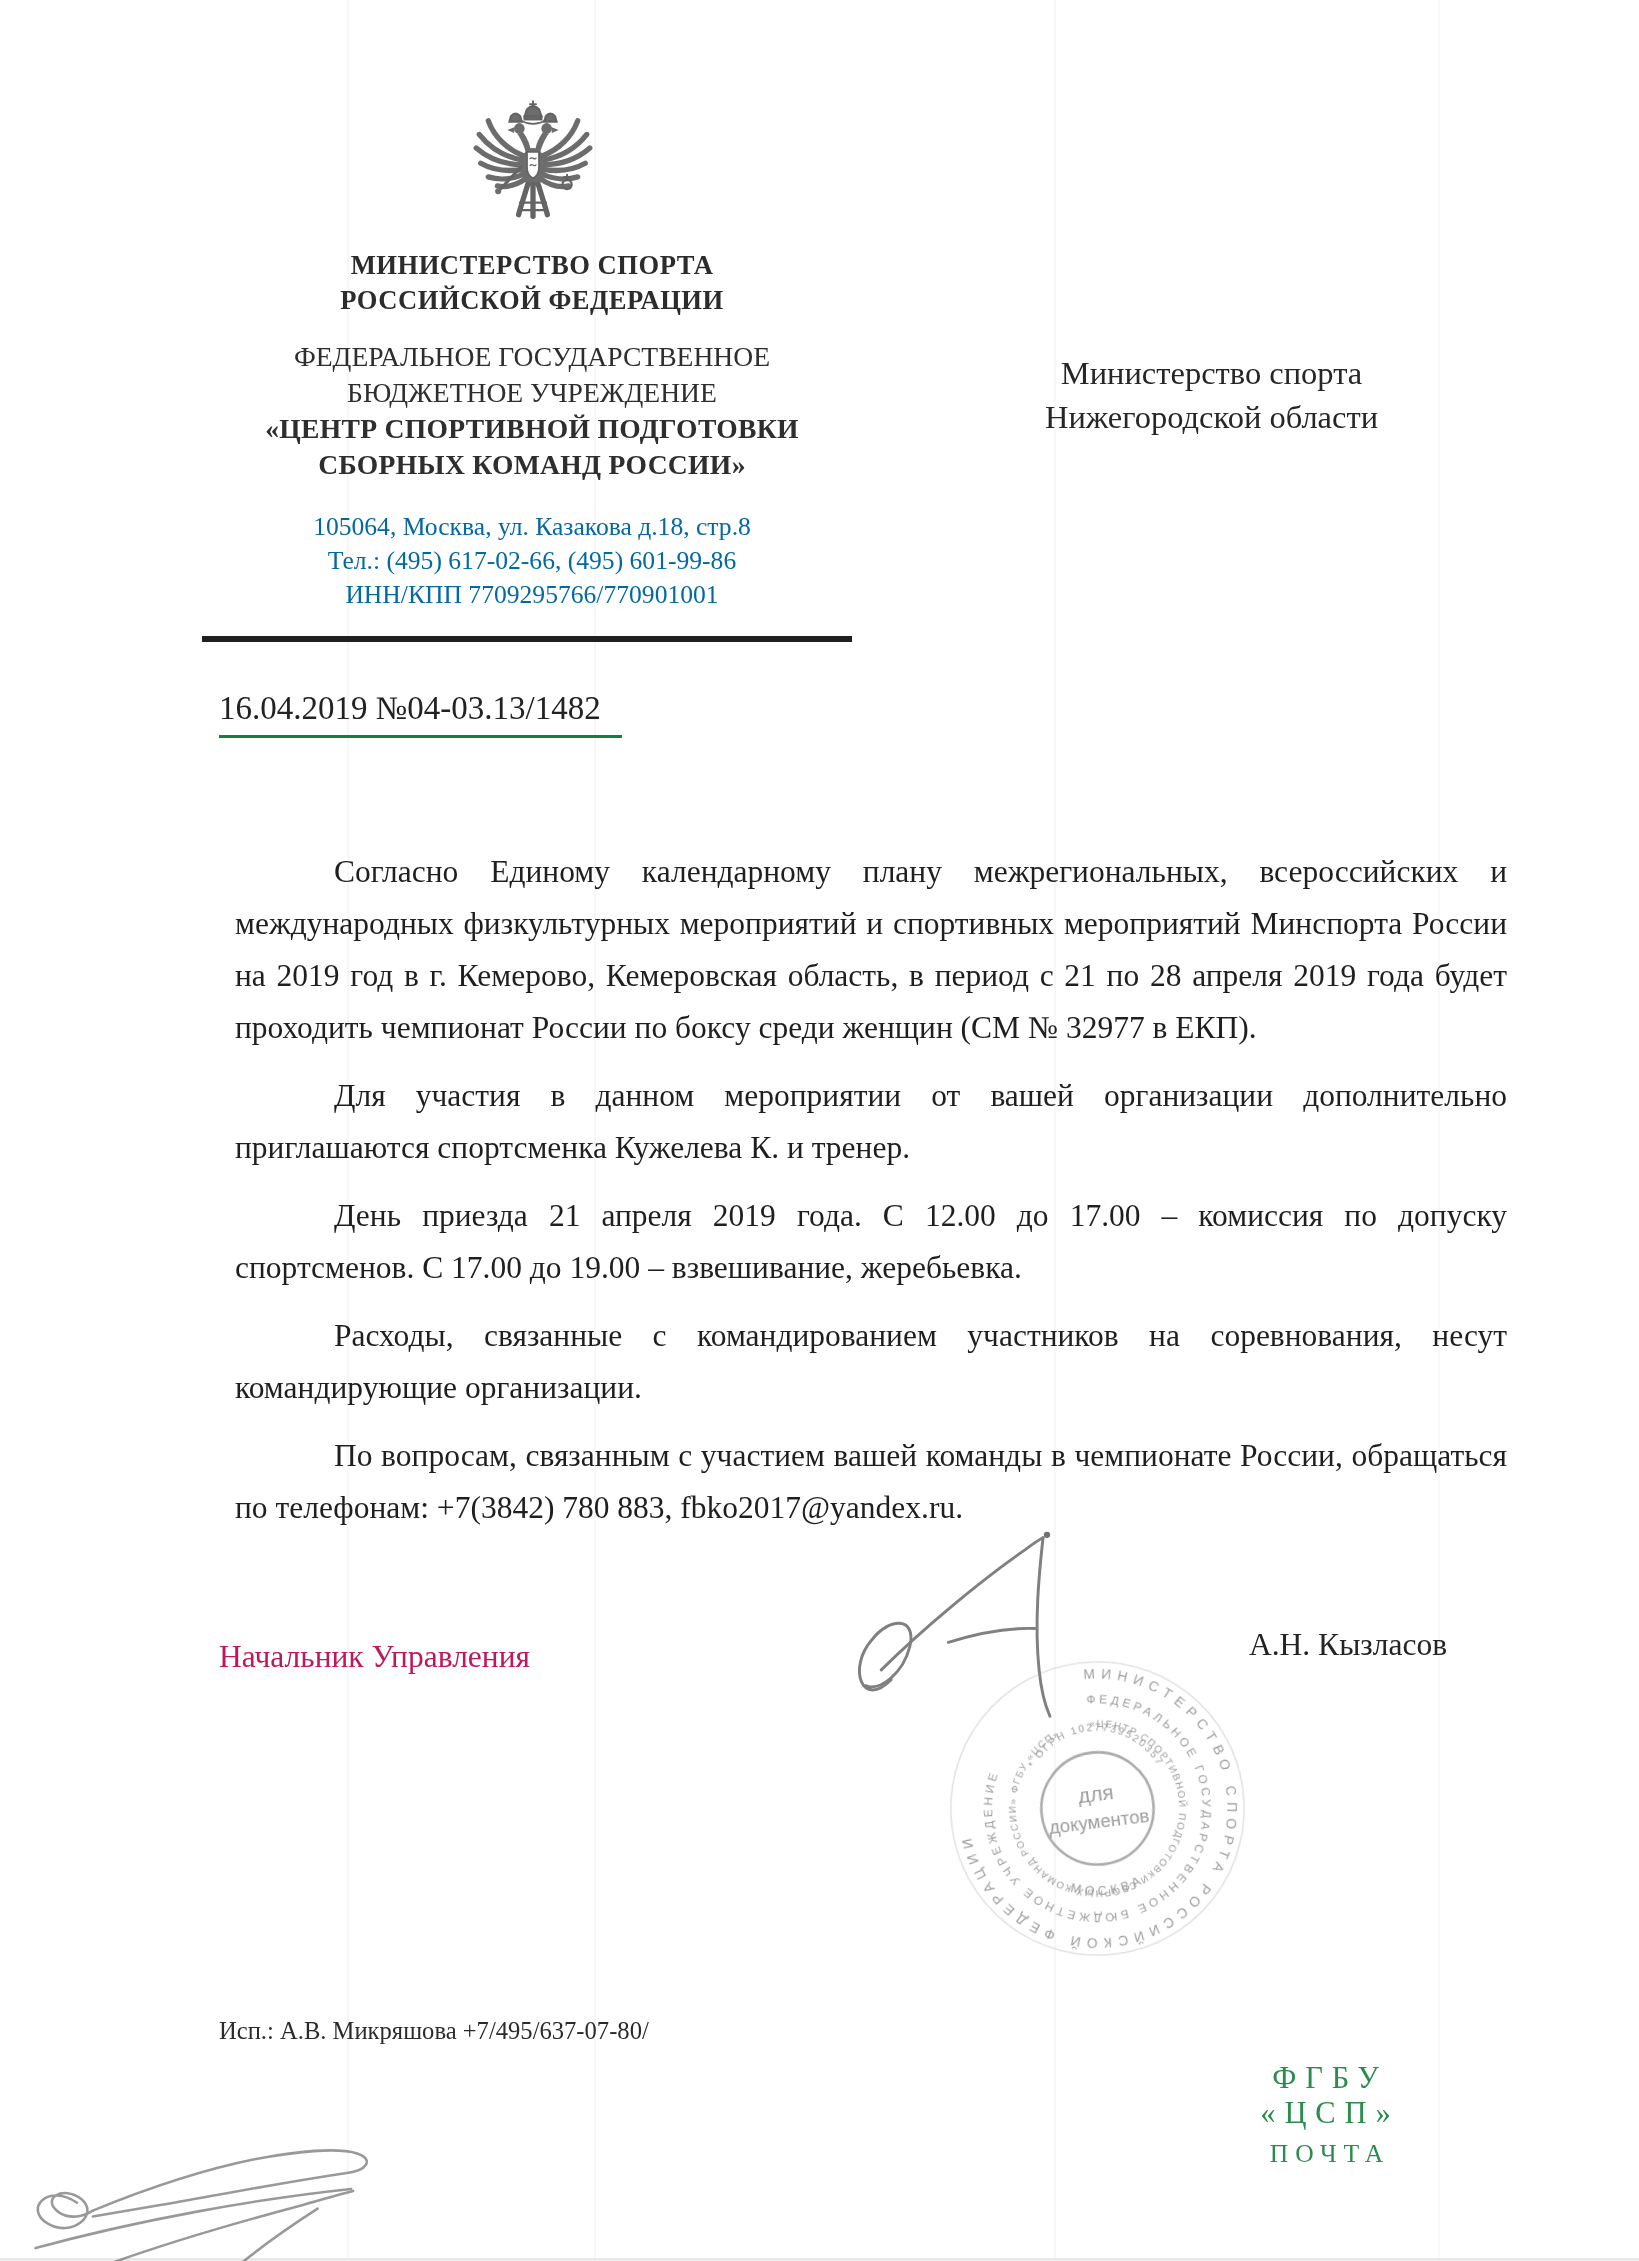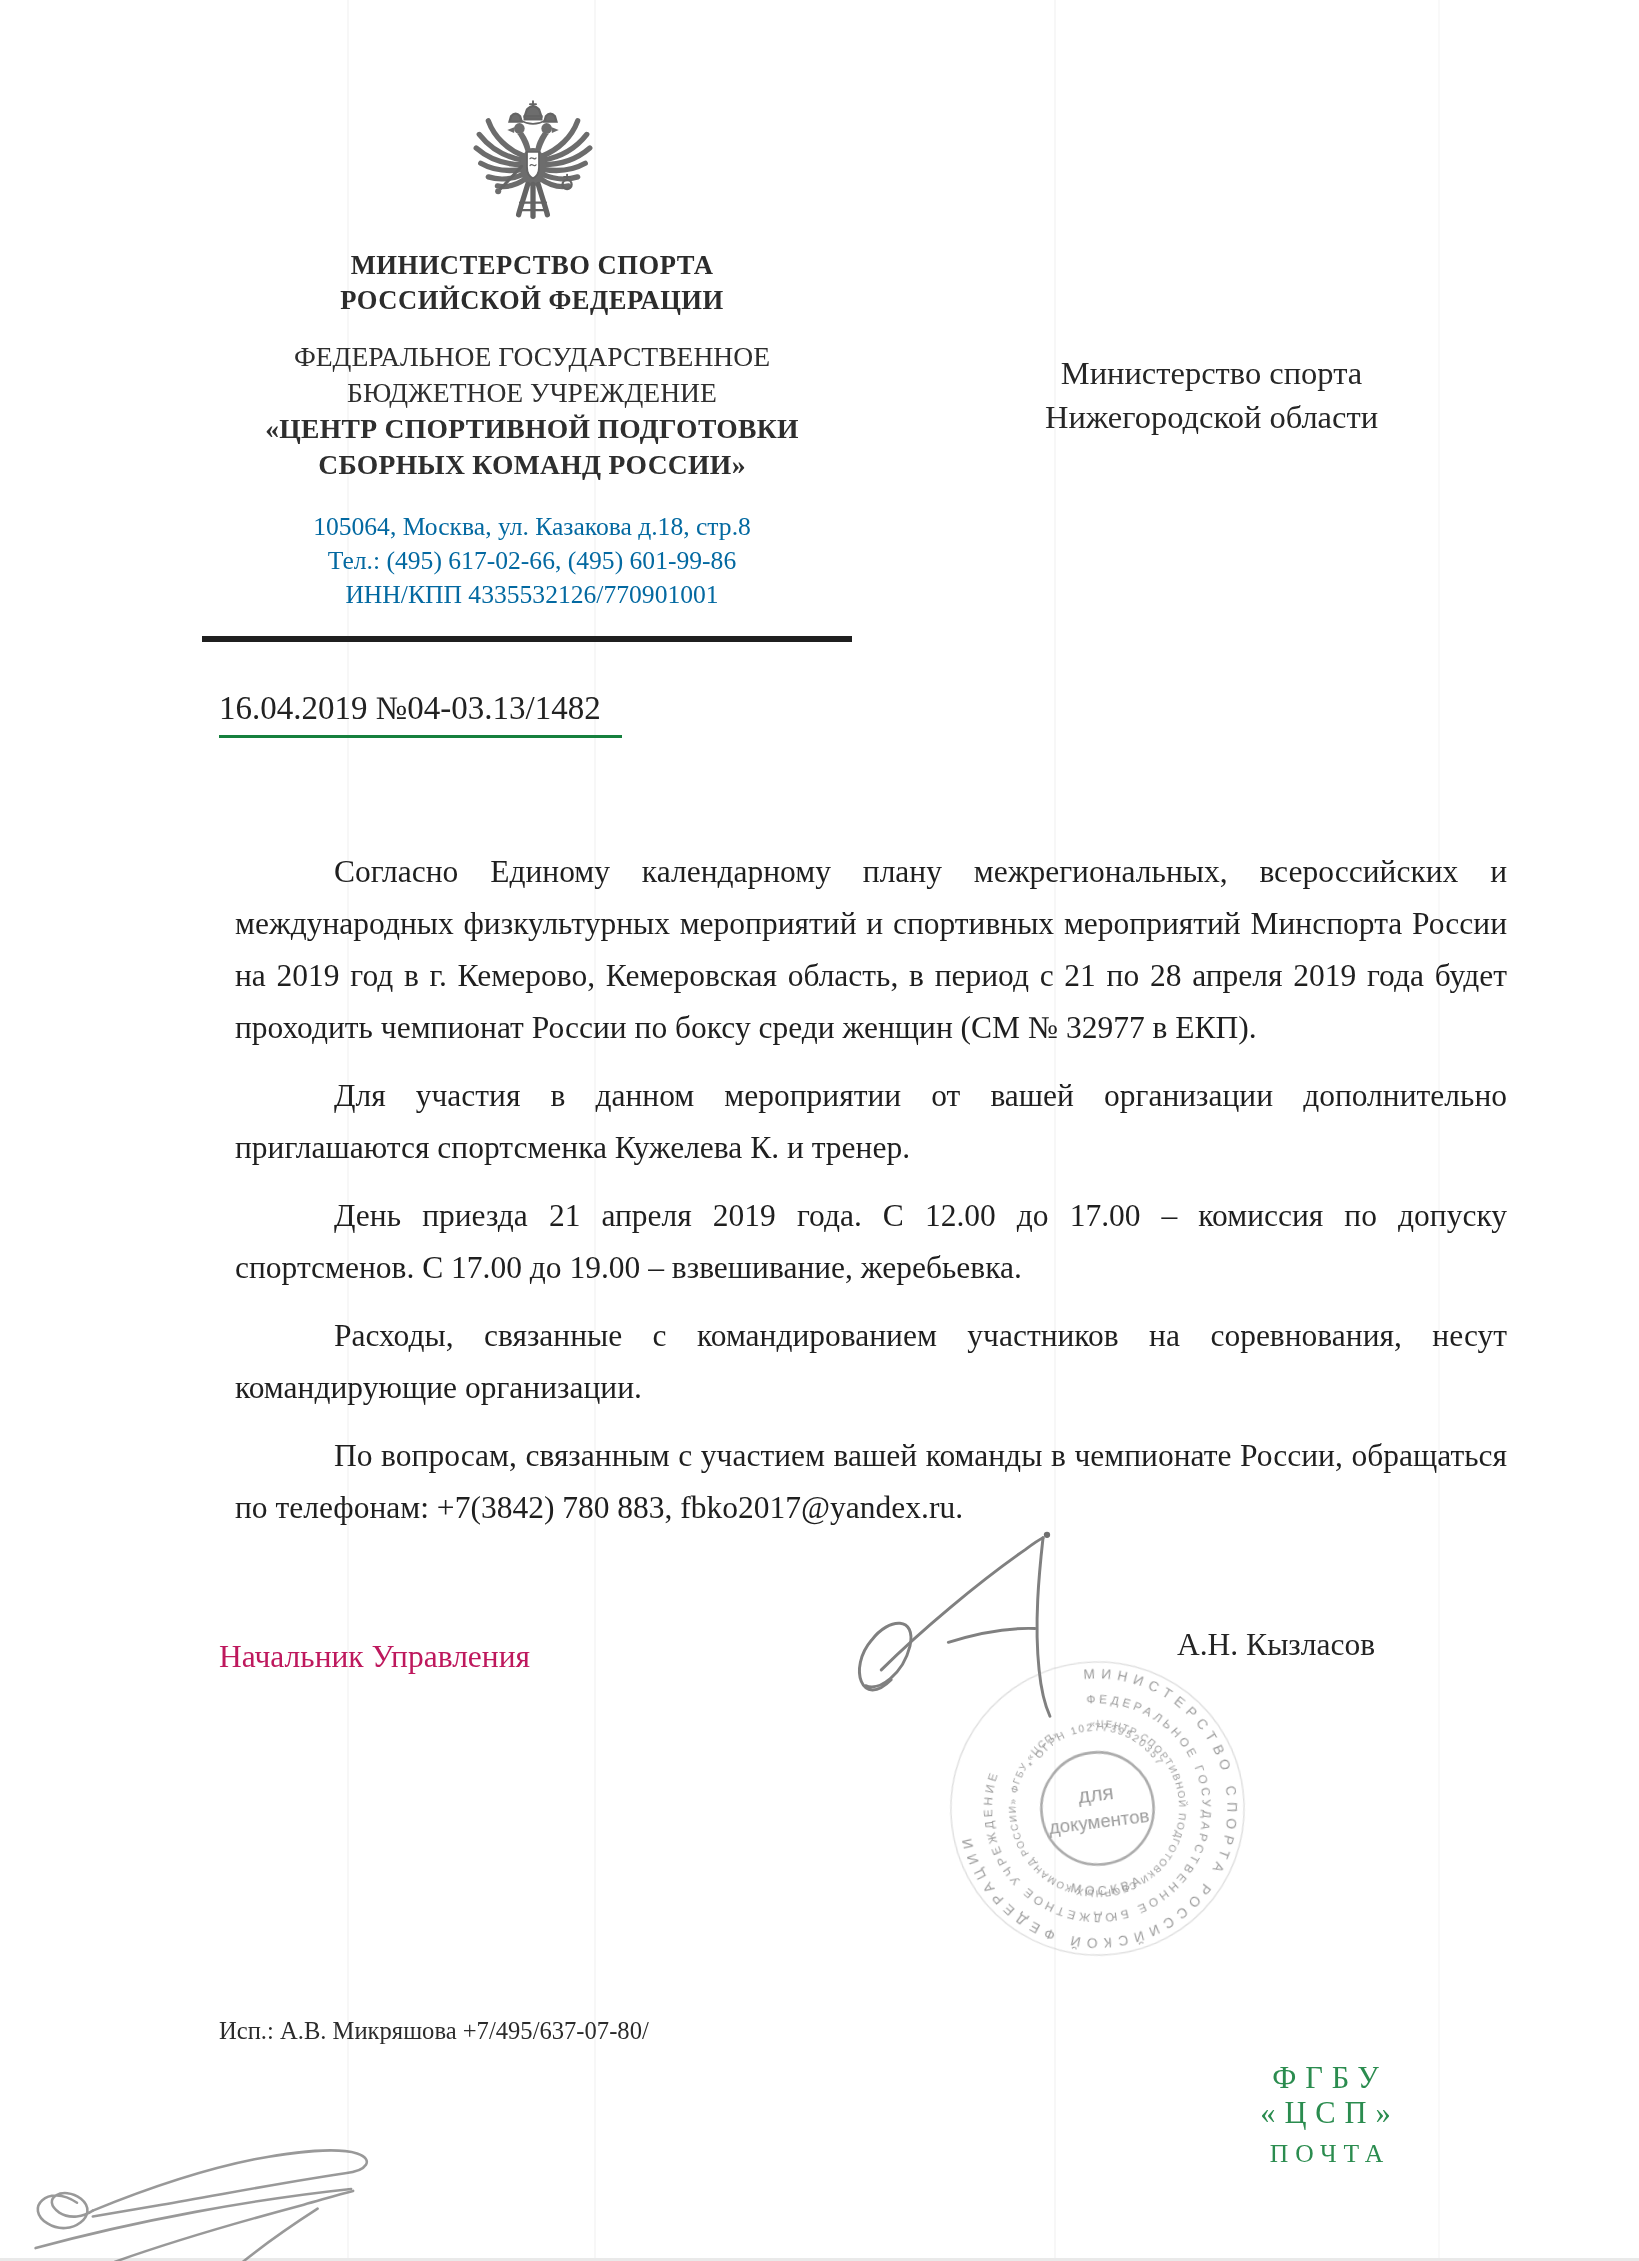--- a/index.html
+++ b/index.html
@@ -31,21 +31,21 @@
   .ref{position:absolute;left:219px;top:690px;font-size:33px;color:#222;
     border-bottom:3px solid #15803d;padding:0 21.7px 7.9px 0;}
 
   
   .body-text{position:absolute;left:219px;top:830px;width:1304px;
     font-size:31.5px;line-height:52px;text-align:justify;color:#1f1f1f;}
   .body-text p{margin:16px;text-indent:99px;}
 
   
   .sig-position{position:absolute;left:219px;top:1627px;font-size:31.5px;color:#be185d;margin-top:12px;}
-  .sig-name{position:absolute;left:1177px;top:1627px;font-size:31.5px;color:#242424;}
+  .sig-name{position:absolute;left:1249px;top:1627px;font-size:31.5px;color:#242424;}
   .sig-scribble{position:absolute;left:832px;top:1522px;width:286px;height:212px;opacity:.8;}
 
   
   .stamp{position:absolute;left:942px;top:1653px;width:311px;height:311px;
     transform:rotate(-7deg);opacity:.92;filter:blur(0.3px);}
   .stamp text{font-family:"Liberation Sans", sans-serif;fill:#949494;}
 
   
   .executor{position:absolute;left:219px;top:2017px;font-size:24.6px;color:#2b2b2b;}
   .mail-stamp{position:absolute;left:1207px;top:2061px;width:246px;text-align:center;
@@ -130,21 +130,21 @@
   <div class="lh-col lh-org">
     <div>ФЕДЕРАЛЬНОЕ ГОСУДАРСТВЕННОЕ</div>
     <div>БЮДЖЕТНОЕ УЧРЕЖДЕНИЕ</div>
     <div class="b">«ЦЕНТР СПОРТИВНОЙ ПОДГОТОВКИ</div>
     <div class="b">СБОРНЫХ КОМАНД РОССИИ»</div>
   </div>
 
   <div class="lh-col lh-addr">
     <div>105064, Москва, ул. Казакова д.18, стр.8</div>
     <div>Тел.: (495) 617-02-66, (495) 601-99-86</div>
-    <div>ИНН/КПП 4335532126/770901001</div>
+    <div>ИНН/КПП 7709295766/770901001</div>
   </div>
 
   <div class="lh-rule"></div>
 
   <div class="recipient">
     <div>Министерство спорта</div>
     <div>Нижегородской области</div>
   </div>
 
   <div class="ref">16.04.2019 №04-03.13/1482</div>

